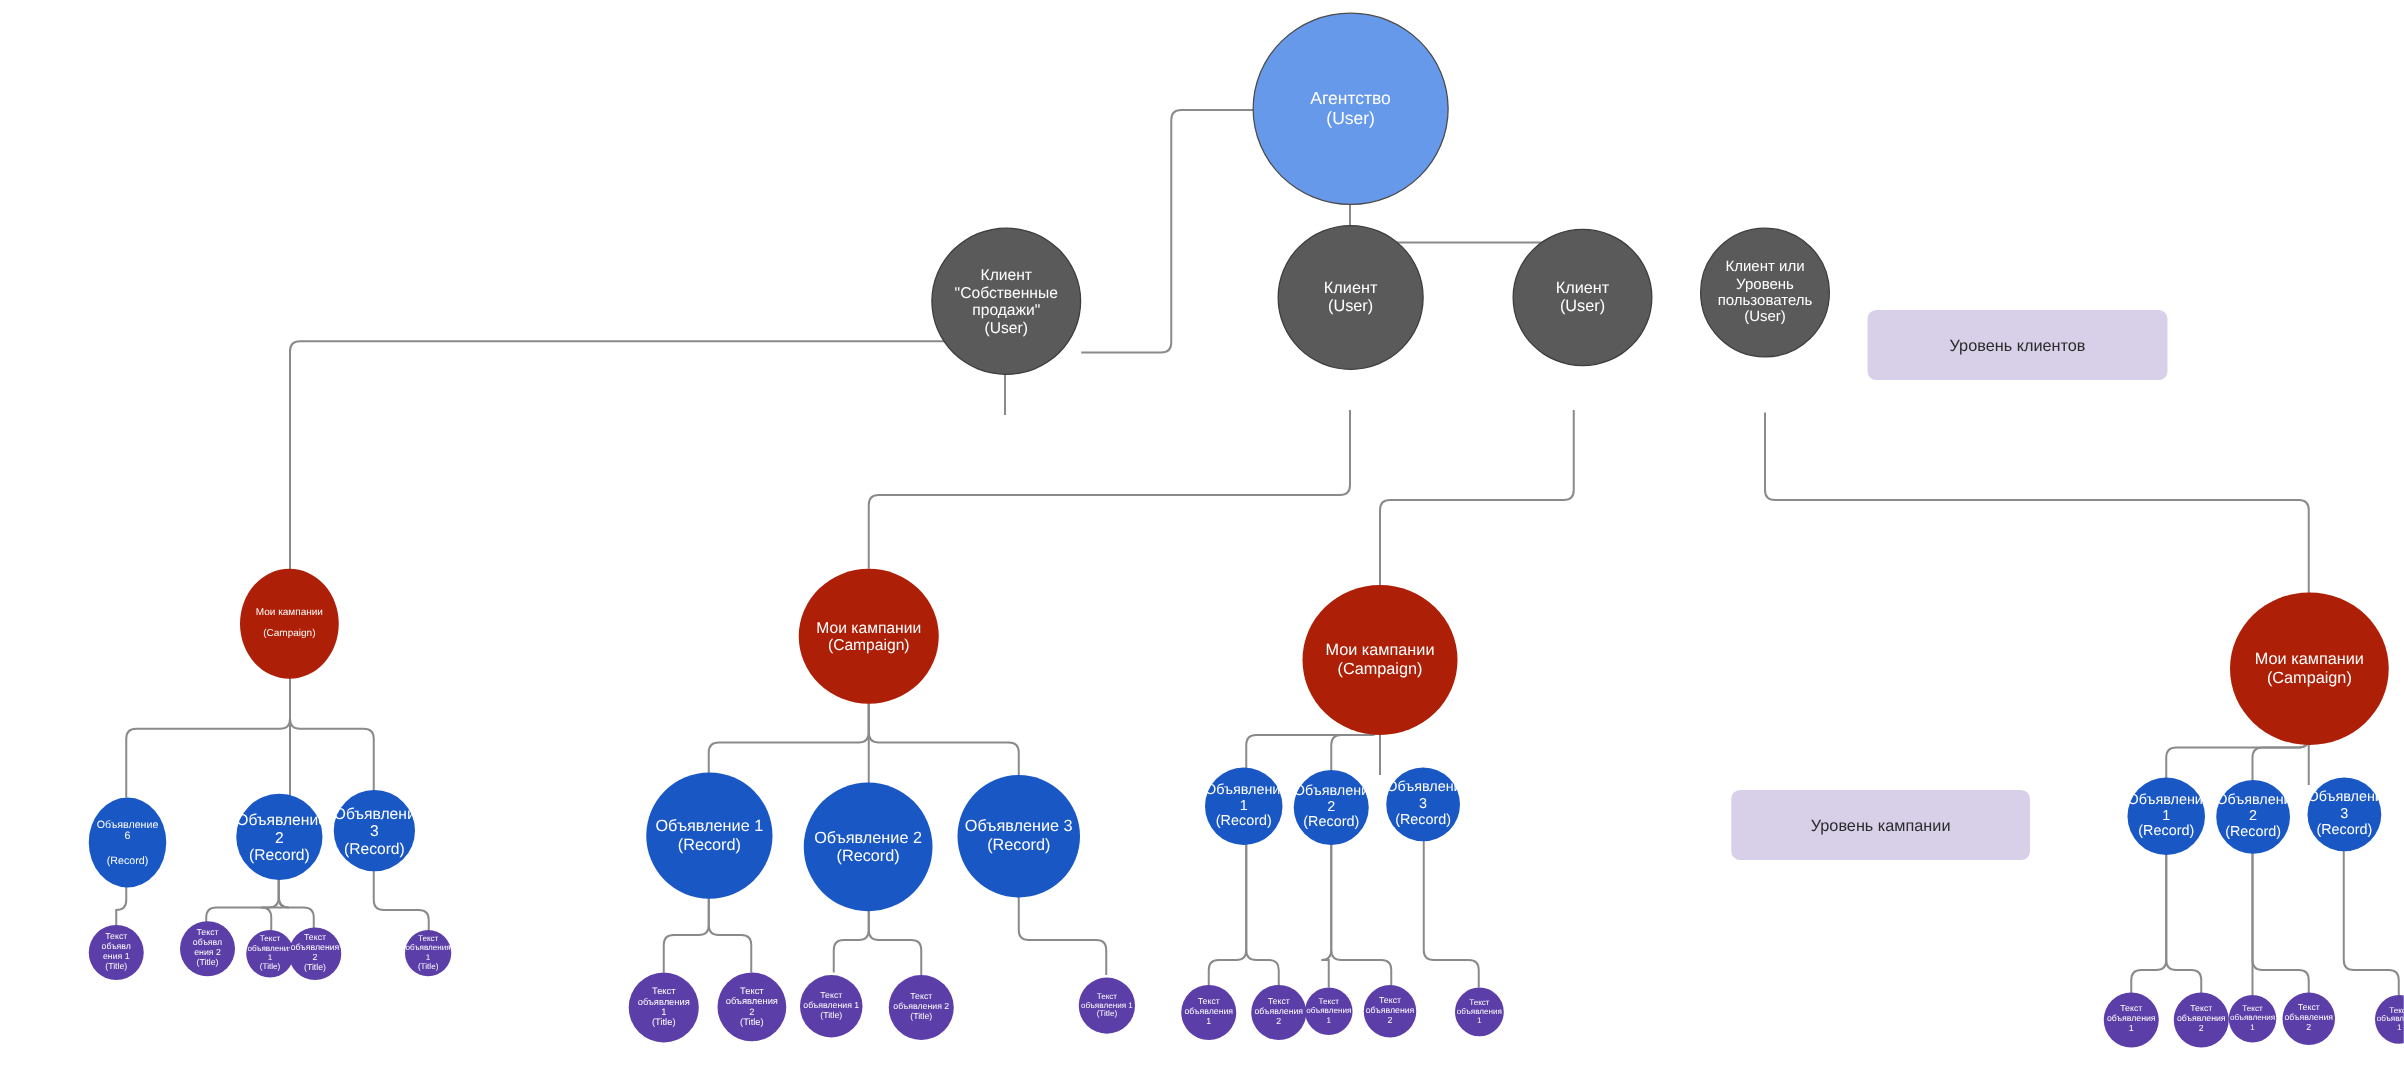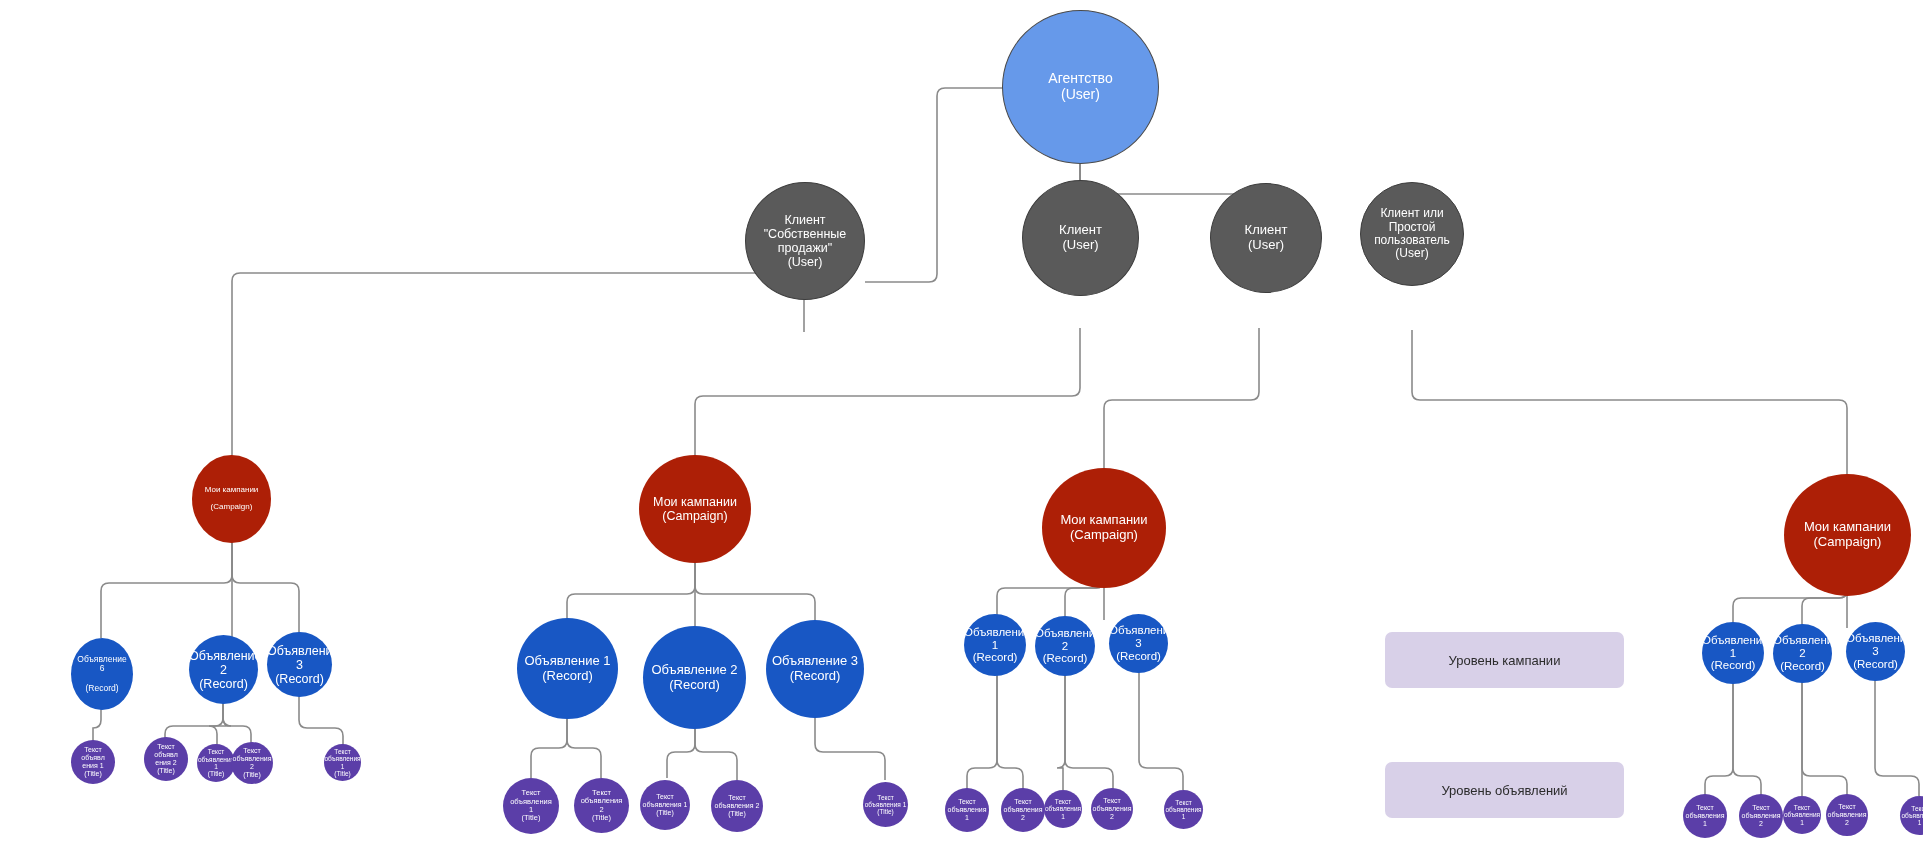--- a/index.html
+++ b/index.html
@@ -102,21 +102,21 @@
 (User)</span>
   </div>
 
   <div class="node n-client" style="left:1183px;top:183px;width:112px;height:110px;font-size:13px;">
     <span class="lbl">Клиент
 (User)</span>
   </div>
 
   <div class="node n-client" style="left:1333px;top:182px;width:104px;height:104px;font-size:12px;">
     <span class="lbl">Клиент или
-Простой
+Уровень
 пользователь
 (User)</span>
   </div>
 
   <div class="node n-campaign" style="left:165px;top:455px;width:79px;height:88px;font-size:8px;">
     <span class="lbl">Мои кампании
 
 (Campaign)</span>
   </div>
 
@@ -284,20 +284,20 @@
   </div>
   <div class="node n-title" style="left:1799px;top:794px;width:42px;height:42px;font-size:7px;">
     <span class="lbl">Текст
 объявления 2</span>
   </div>
   <div class="node n-title" style="left:1873px;top:796px;width:39px;height:39px;font-size:6.5px;">
     <span class="lbl">Текст
 объявления 1</span>
   </div>
 
+  <div class="legend" style="left:1467px;top:248px;width:240px;height:56px;font-size:13px;">
+    <span>Уровень клиентов</span>
+  </div>
   <div class="legend" style="left:1358px;top:632px;width:239px;height:56px;font-size:13px;">
     <span>Уровень кампании</span>
   </div>
-  <div class="legend" style="left:1358px;top:762px;width:239px;height:56px;font-size:13px;">
-    <span>Уровень объявлений</span>
-  </div>
 
 </div>
 
 </body></html>

